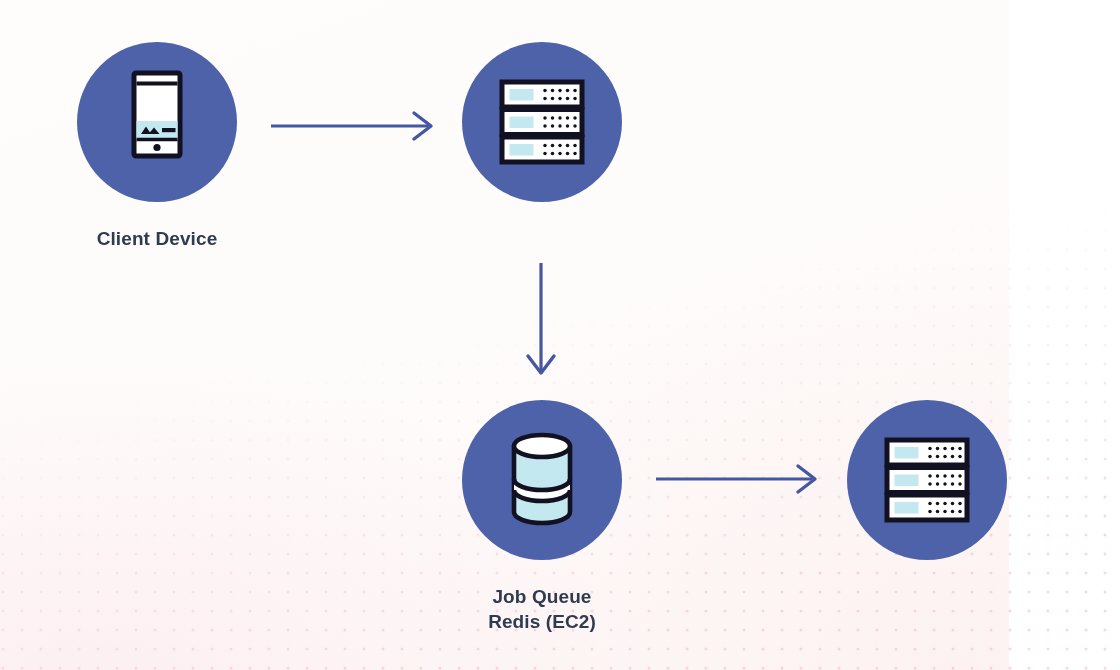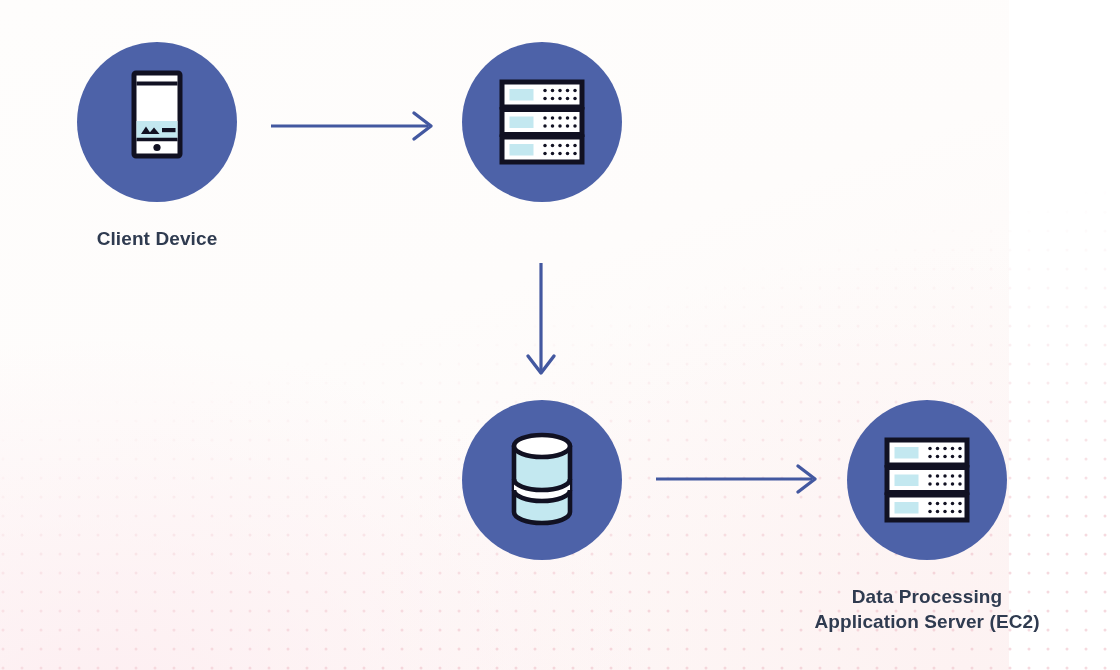--- a/index.html
+++ b/index.html
@@ -189,20 +189,22 @@
       <path d="M52,46 L52,112 A28,11 0 0 0 108,112 L108,46 Z" fill="#c3e8f0" stroke="#111122" stroke-width="4.6" stroke-linejoin="round"></path>
 
       <path d="M52,79 L52,90 A28,11 0 0 0 108,90 L108,79 A28,11 0 0 1 52,79 Z" fill="#ffffff" stroke="none"></path>
 
       <path d="M52,79 A28,11 0 0 0 108,79" fill="none" stroke="#111122" stroke-width="4.6"></path>
       <path d="M52,90 A28,11 0 0 0 108,90" fill="none" stroke="#111122" stroke-width="4.6"></path>
 
       <ellipse cx="80" cy="46" rx="28" ry="11" fill="#ffffff" stroke="#111122" stroke-width="4.6"></ellipse>
     </svg>
   </div>
+  <div class="node-label" style="left:392px; top:584px; width:300px;">Job Queue
+Redis (EC2)</div>
 
   <div class="node" style="left:847px; top:400px;">
     <div class="node-circle" style="background:#4d62a8;"></div>
     <svg class="node-icon" viewBox="0 0 160 160" xmlns="http://www.w3.org/2000/svg">
       <g>
         <rect x="40" y="40" width="80" height="25" fill="#ffffff" stroke="#111122" stroke-width="5"></rect>
         <rect x="47.5" y="47" width="24" height="11.5" fill="#c3e8f0"></rect>
         <g fill="#111122">
           <circle cx="83" cy="48.6" r="1.75"></circle>
             <circle cx="90.5" cy="48.6" r="1.75"></circle>
@@ -239,16 +241,14 @@
           <circle cx="113" cy="103.6" r="1.75"></circle>
           <circle cx="83" cy="111.4" r="1.75"></circle>
             <circle cx="90.5" cy="111.4" r="1.75"></circle>
           <circle cx="98" cy="111.4" r="1.75"></circle>
             <circle cx="105.5" cy="111.4" r="1.75"></circle>
           <circle cx="113" cy="111.4" r="1.75"></circle>
         </g>
       </g>
     </svg>
   </div>
-  <div class="node-label" style="left:777px; top:584px; width:300px;">Data Processing
-Application Server (EC2)</div>
 
 </div>
 
 </body></html>

